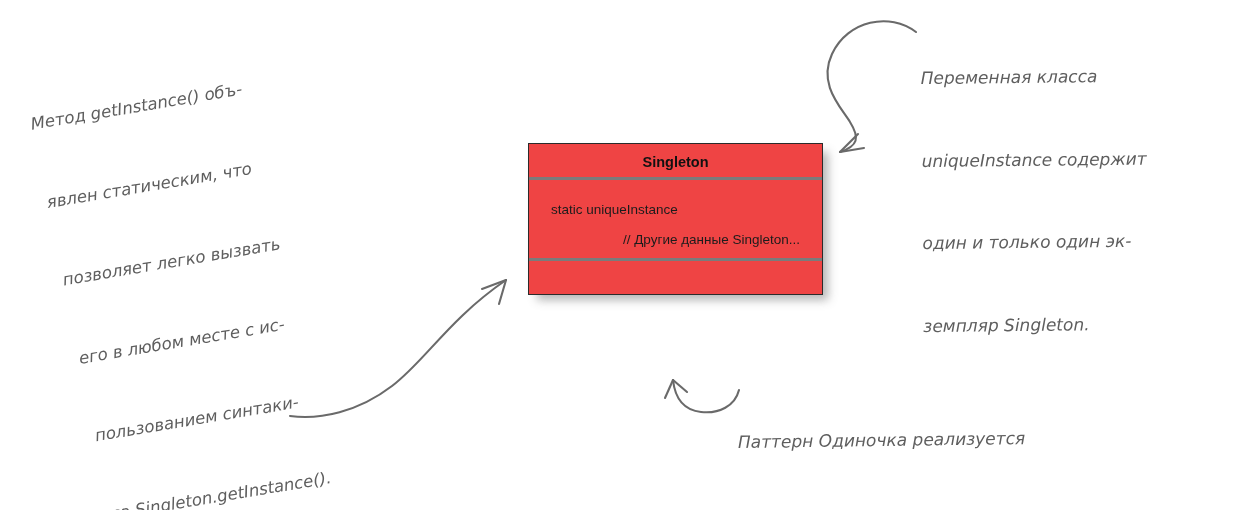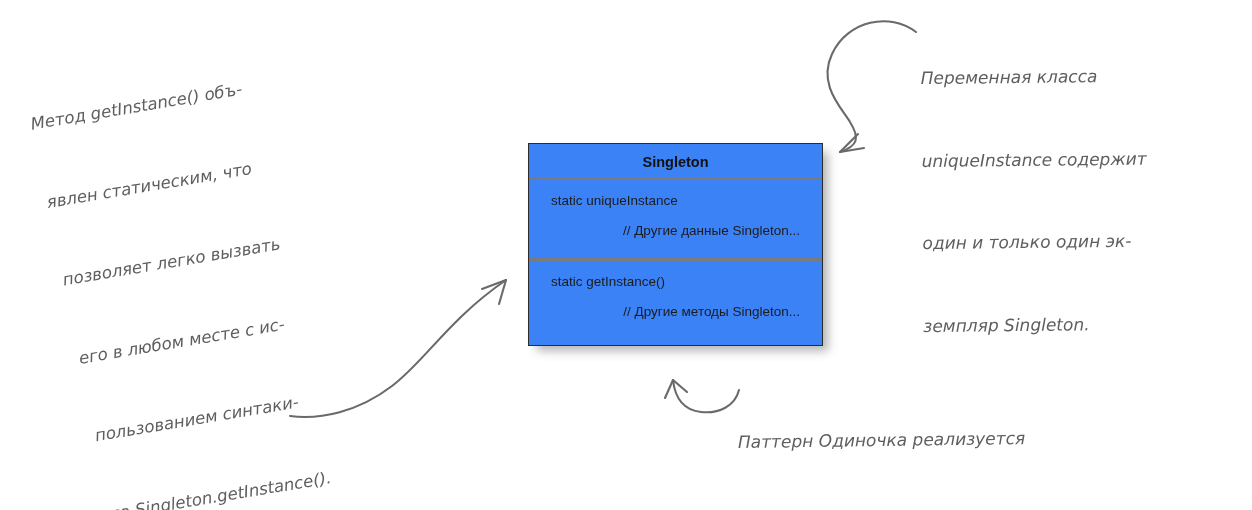--- a/index.html
+++ b/index.html
@@ -15,22 +15,22 @@
     overflow: hidden;
     font-family: "DejaVu Sans", sans-serif;
   }
 
   
   #uml-box {
     position: absolute;
     left: 528px;
     top: 143px;
     width: 295px;
-    height: 203px;
-    background: #3b82f6;
+    height: 152px;
+    background: #ef4444;
     border: 1.5px solid #2b2b2b;
     box-sizing: border-box;
     box-shadow: 7px 7px 9px -2px rgba(90,90,90,0.45);
   }
   #uml-title {
     height: 36px;
     line-height: 36px;
     text-align: center;
     font-family: "Liberation Sans", sans-serif;
     font-size: 14.5px;
@@ -50,20 +50,21 @@
   #uml-methods {
     height: 83px;
   }
   .uml-line {
     font-family: "Liberation Sans", sans-serif;
     font-size: 13.5px;
     color: #1c1c1c;
     line-height: 1.05;
     margin-bottom: 16px;
     white-space: nowrap;
+    margin-top: 9px;
   }
   .uml-line:last-child { margin-bottom: 0; text-align: right; }
 
   
   .hand {
     position: absolute;
     font-family: "DejaVu Sans", sans-serif;
     color: #5e5e5e;
     font-style: italic;
     white-space: pre;
@@ -140,24 +141,20 @@
 <div id="page">
 
   <div id="uml-box">
     <div id="uml-title">Singleton</div>
 
     <div class="uml-compartment" id="uml-attributes">
       <div class="uml-line">static uniqueInstance</div>
       <div class="uml-line">// Другие данные Singleton...</div>
     </div>
 
-    <div class="uml-compartment" id="uml-methods">
-      <div class="uml-line">static getInstance()</div>
-      <div class="uml-line">// Другие методы Singleton...</div>
-    </div>
   </div>
 
   <div class="hand" id="note-left">
     <span class="hl">Метод getInstance() объ-</span>
     <span class="hl">явлен статическим, что</span>
     <span class="hl">позволяет легко вызвать</span>
     <span class="hl">его в любом месте с ис-</span>
     <span class="hl">пользованием синтаки-</span>
     <span class="hl">са Singleton.getInstance().</span>
     

